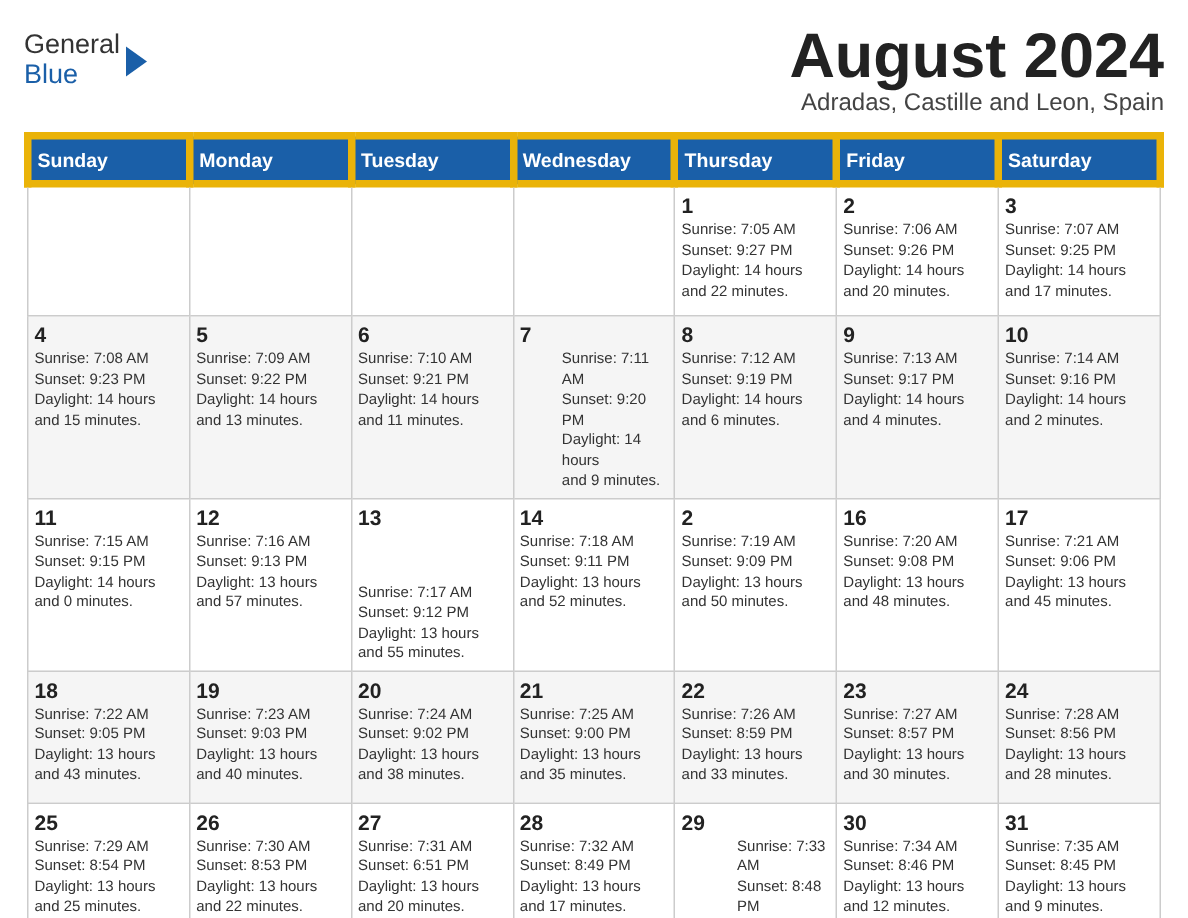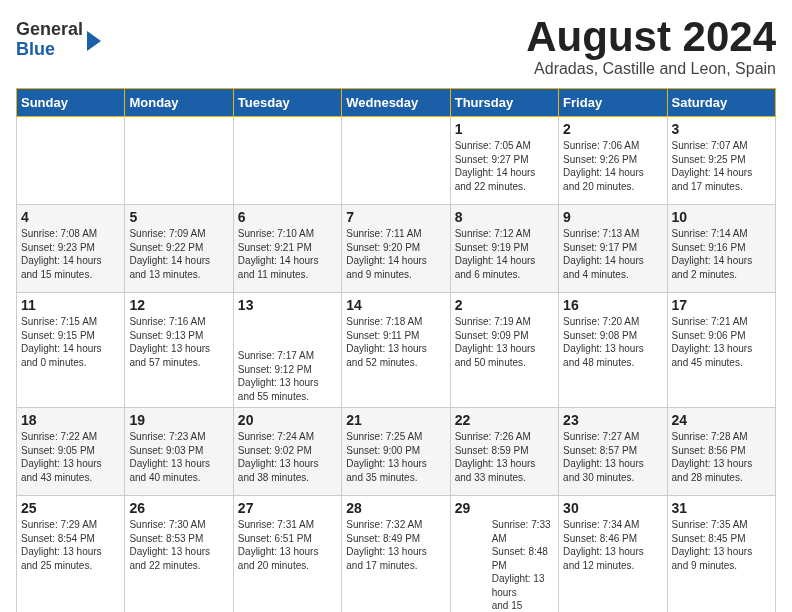--- a/index.html
+++ b/index.html
@@ -18,21 +18,21 @@
     }
     .logo {
       display: flex;
       align-items: center;
       margin-top: 4px;
     }
     .logo-text {
       display: flex;
       flex-direction: column;
       font-size: 18px;
-      font-weight: bold;
+      font-weight: normal;
       line-height: 1.1;
     }
     .logo-text .general { color: #333; }
     .logo-text .blue { color: #1a5fa8; }
     .logo-arrow {
       width: 0; height: 0;
       border-left: 14px solid #1a5fa8;
       border-top: 10px solid transparent;
       border-bottom: 10px solid transparent;
       margin-left: 4px;
@@ -57,21 +57,21 @@
       border-collapse: collapse;
       table-layout: fixed;
     }
     thead tr th {
       background: #1a5fa8;
       color: #fff;
       font-size: 13px;
       font-weight: bold;
       padding: 6px 4px;
       text-align: left;
-      border: 1px solid #eab308;
+      border: 5px solid #eab308;
     }
     tbody tr td {
       border: 1px solid #ccc;
       vertical-align: top;
       padding: 4px;
       font-size: 10.5px;
       color: #222;
       height: 88px;
       background: #fff;
     }
@@ -168,21 +168,21 @@
         </td>
         <td>
           <span class="day-number">6</span>
           <div class="cell-content" style="white-space: pre-line;">Sunrise: 7:10 AM
 Sunset: 9:21 PM
 Daylight: 14 hours
 and 11 minutes.</div>
         </td>
         <td>
           <span class="day-number">7</span>
-          <div class="cell-content" style="white-space: pre-line;">Sunrise: 7:11 AM
+          <div class="cell-content" style="white-space: pre-line; margin-left: 28px;">Sunrise: 7:11 AM
 Sunset: 9:20 PM
 Daylight: 14 hours
 and 9 minutes.</div>
         </td>
         <td>
           <span class="day-number">8</span>
           <div class="cell-content" style="white-space: pre-line;">Sunrise: 7:12 AM
 Sunset: 9:19 PM
 Daylight: 14 hours
 and 6 minutes.</div>

